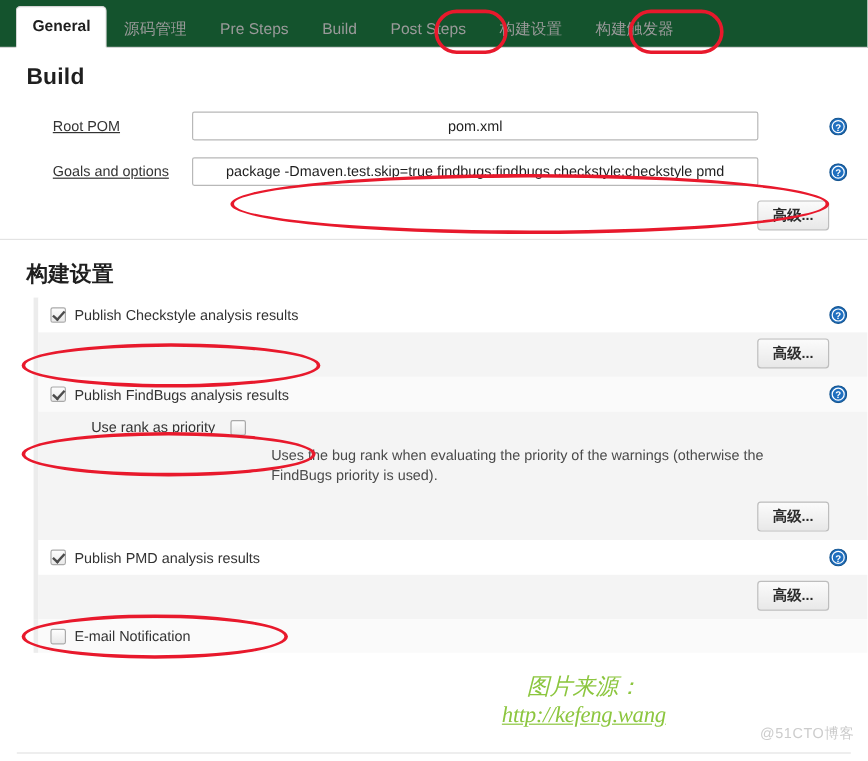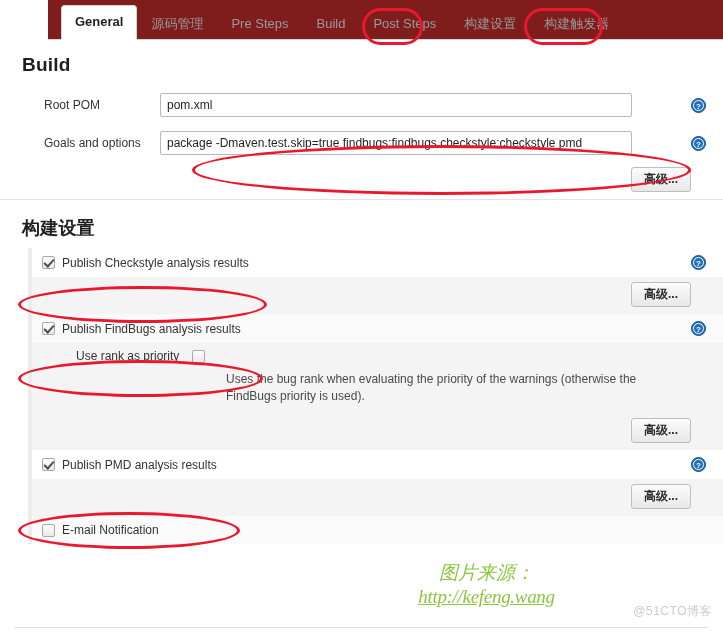--- a/index.html
+++ b/index.html
@@ -14,27 +14,26 @@
     font-size: 12px;
     color: #333333;
     overflow: hidden;
     position: relative;
   }
 
   
   .tabbar {
     position: relative;
     height: 40px;
-    background: #7f1d1d;
+    background: #14532d;
     border-bottom: 1px solid #d5d5d5;
     display: flex;
     align-items: flex-end;
     padding-left: 13px;
     box-sizing: border-box;
-    margin-left: 48px;
   }
   .tab {
     position: relative;
     font-size: 13px;
     color: #9a9a9a;
     padding: 7px 13px 8px 13px;
     line-height: 16px;
     white-space: nowrap;
     cursor: pointer;
     border: 1px solid transparent;
@@ -86,37 +85,39 @@
     align-items: center;
     padding: 4px 0;
     min-height: 30px;
   }
   .form-label {
     width: 160px;
     padding-left: 44px;
     box-sizing: border-box;
     font-size: 12px;
     color: #333333;
+    text-decoration: underline;
   }
   .form-field {
     flex: 1;
     padding-right: 8px;
   }
   .txt {
     width: 472px;
     height: 24px;
     box-sizing: border-box;
     border: 1px solid #b8b8b8;
     border-radius: 2px;
     padding: 2px 6px;
     font-family: "Liberation Sans", "DejaVu Sans", sans-serif;
     font-size: 12px;
     color: #1f1f1f;
     background: #ffffff;
     outline: none;
+    text-align: center;
   }
   .help-icon {
     width: 15px;
     height: 15px;
     flex: 0 0 15px;
     margin-right: 17px;
     cursor: pointer;
   }
 
   

